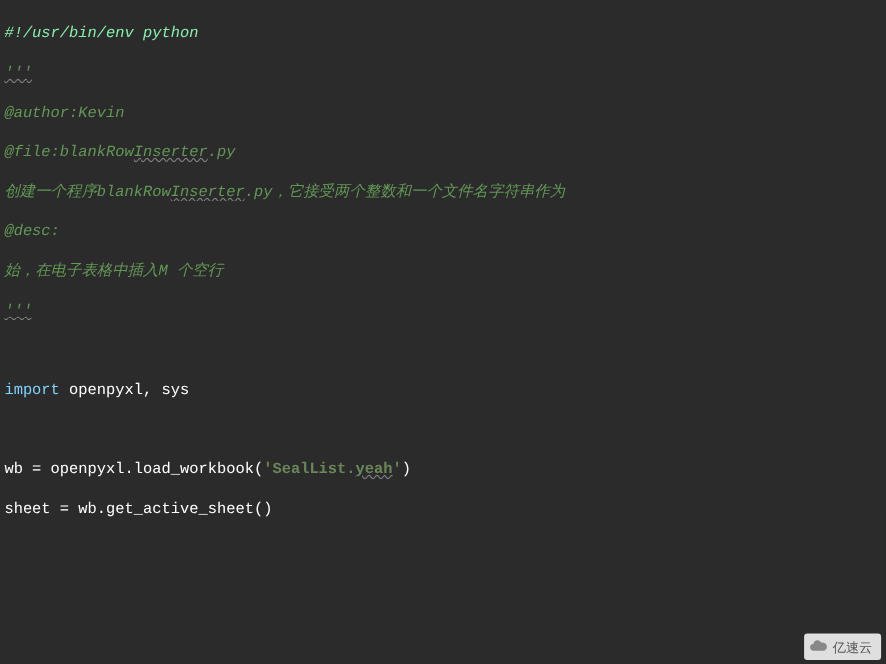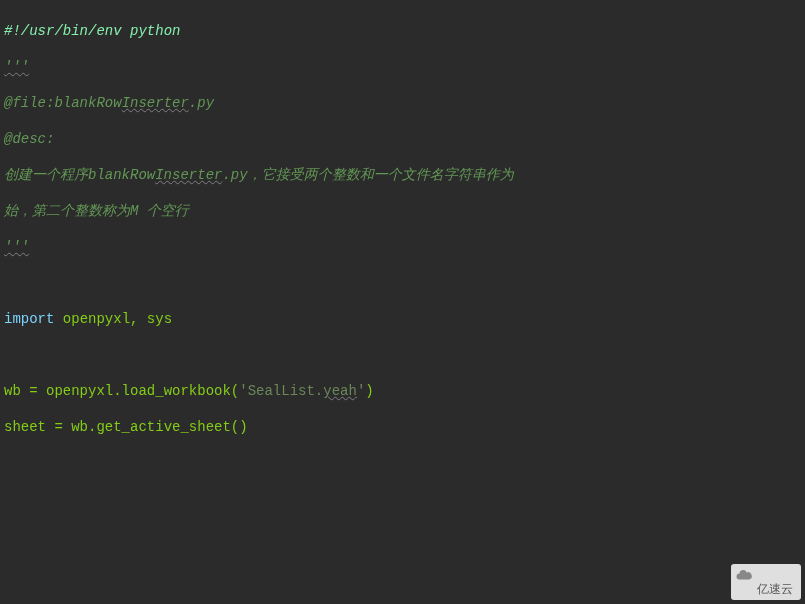--- a/index.html
+++ b/index.html
@@ -16,53 +16,54 @@
     position: relative;
   }
   .editor {
     padding: 4px 0 0 4px;
     white-space: pre;
   }
   .line { display: block; min-height: 18px; }
   .c-comment    { color: #86efac; font-style: italic; }
   .c-docstring  { color: #629755; font-style: italic; }
   .c-keyword    { color: #7dd3fc; }
-  .c-string     { color: #6a8759; }
-  .c-default    { color: #84cc16; }
+  .c-string     { color: #6a8759; font-weight: bold; }
+  .c-default    { color: #ffffff; }
   .underline    { text-decoration: underline wavy #808080; text-decoration-thickness: 1px; }
   .underline-w  { text-decoration: underline wavy #808080; text-decoration-thickness: 1px; }
   .watermark {
     position: absolute;
     right: 4px;
     bottom: 4px;
     background: rgba(255,255,255,0.85);
     color: #555;
     font-family: Liberation Sans, sans-serif;
     font-size: 12px;
-    padding: 16px 8px 2px 26px;
+    padding: 4px 8px 2px 26px;
     border-radius: 3px;
   }
   .watermark svg {
     position: absolute;
     left: 4px;
     top: 2px;
     width: 18px;
     height: 18px;
   }
 </style>
 </head>
 <body>
 
 <div class="editor">
 <span class="line"><span class="c-comment">#!/usr/bin/env python</span></span>
 <span class="line"><span class="c-docstring underline-w">'''</span></span>
+<span class="line"><span class="c-docstring">@author:Kevin</span></span>
 <span class="line"><span class="c-docstring">@file:blankRow</span><span class="c-docstring underline">Inserter</span><span class="c-docstring">.py</span></span>
+<span class="line"><span class="c-docstring">创建一个程序</span><span class="c-docstring">blankRow</span><span class="c-docstring underline">Inserter</span><span class="c-docstring">.py</span><span class="c-docstring">，它接受两个整数和一个文件名字符串作为</span></span>
 <span class="line"><span class="c-docstring">@desc:</span></span>
-<span class="line"><span class="c-docstring">创建一个程序</span><span class="c-docstring">blankRow</span><span class="c-docstring underline">Inserter</span><span class="c-docstring">.py</span><span class="c-docstring">，它接受两个整数和一个文件名字符串作为</span></span>
-<span class="line"><span class="c-docstring">始，第二个整数称为</span><span class="c-docstring">M</span><span class="c-docstring"> 个空行</span></span>
+<span class="line"><span class="c-docstring">始，在电子表格中插入</span><span class="c-docstring">M</span><span class="c-docstring"> 个空行</span></span>
 <span class="line"><span class="c-docstring underline-w">'''</span></span>
 <span class="line"></span>
 <span class="line"><span class="c-keyword">import</span><span class="c-default"> openpyxl, sys</span></span>
 <span class="line"></span>
 <span class="line"><span class="c-default">wb = openpyxl.load_workbook(</span><span class="c-string">'SealList.</span><span class="c-string underline">yeah</span><span class="c-string">'</span><span class="c-default">)</span></span>
 <span class="line"><span class="c-default">sheet = wb.get_active_sheet()</span></span>
 
 
 
 

